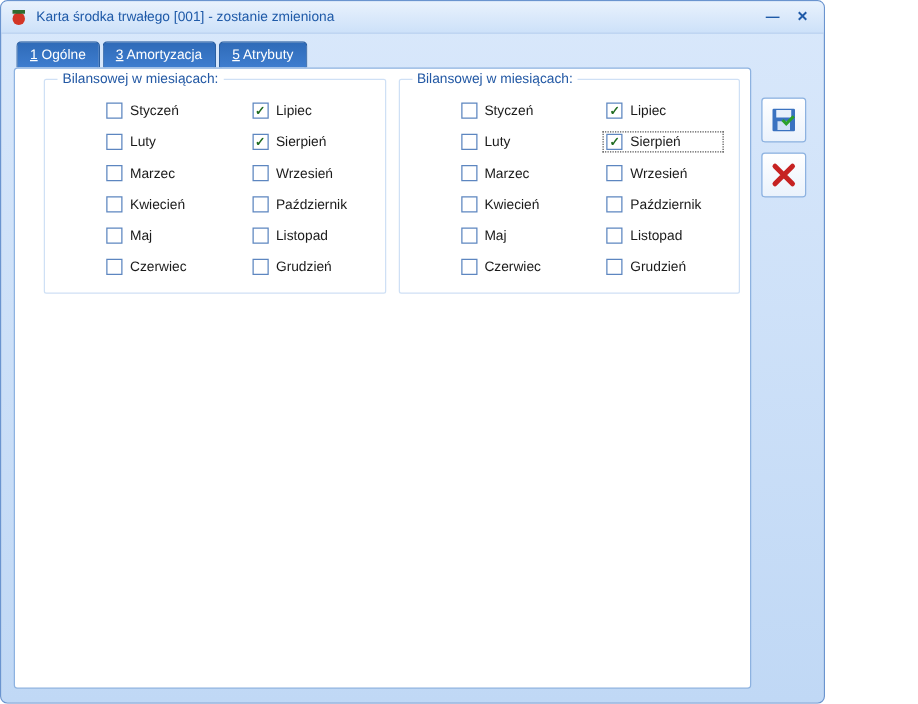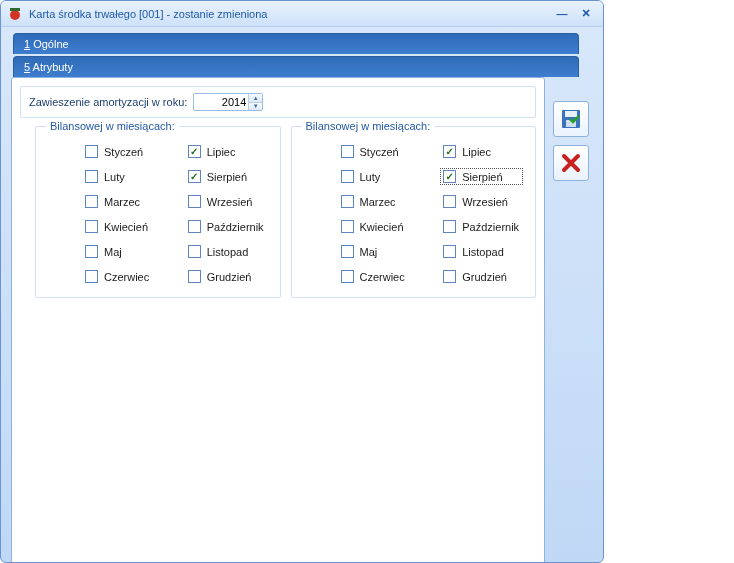--- a/index.html
+++ b/index.html
@@ -3,21 +3,21 @@
 <meta charset="utf-8">
 <style>
   * { box-sizing: border-box; }
   body {
     margin: 0;
     font-family: Tahoma, Verdana, sans-serif;
     font-size: 11px;
     background: #fff;
   }
   .window {
-    width: 604px;
+    width: 660px;
     height: 563px;
     background: linear-gradient(#d9e8fb, #c0d8f5);
     border: 1px solid #6a94cf;
     border-radius: 6px;
     position: relative;
     overflow: hidden;
   }
   .titlebar {
     height: 26px;
     display: flex;
@@ -43,21 +43,20 @@
     align-items: center; justify-content: center;
     color: #1f5aa8;
     font-weight: bold;
     cursor: pointer;
     margin-left: 2px;
   }
   .tabs-row {
     display: flex;
     padding: 6px 24px 0 12px;
     gap: 2px;
-    flex-direction: column;
   }
   .tab {
     padding: 4px 10px;
     background: linear-gradient(#2f6bb8, #3e7dcf);
     color: #fff;
     border: 1px solid #2a5ea0;
     border-bottom: none;
     border-radius: 4px 4px 0 0;
     cursor: pointer;
     white-space: nowrap;
@@ -200,36 +199,27 @@
         <rect x="3" y="2" width="10" height="3" fill="#2f6b2f"></rect>
       </svg>
     </span>
     <span class="title-text">Karta środka trwałego [001] - zostanie zmieniona</span>
     <span class="win-btn">—</span>
     <span class="win-btn">✕</span>
   </div>
 
   <div class="tabs-row" id="tabs">
       <div class="tab"><span class="u">1</span> Ogólne</div>
+      <div class="tab"><span class="u">3</span> Amortyzacja</div>
       <div class="tab"><span class="u">5</span> Atrybuty</div>
     </div>
 
   <div class="main-row">
     <div class="content-panel">
 
-      <div class="year-row">
-        <span>Zawieszenie amortyzacji w roku:</span>
-        <span class="spin-wrap">
-          <input type="text" value="2014" style="">
-          <span class="spin-btns">
-            <div>▲</div>
-            <div>▼</div>
-          </span>
-        </span>
-      </div>
 
       <div class="groups-row">
 
         <div class="group">
           <div class="legend">Bilansowej w miesiącach:</div>
           <div class="months-grid" id="grid-bilans">
               <label class="month">
                 <span class="cb"></span>
                 <span>Styczeń</span>
               </label>

